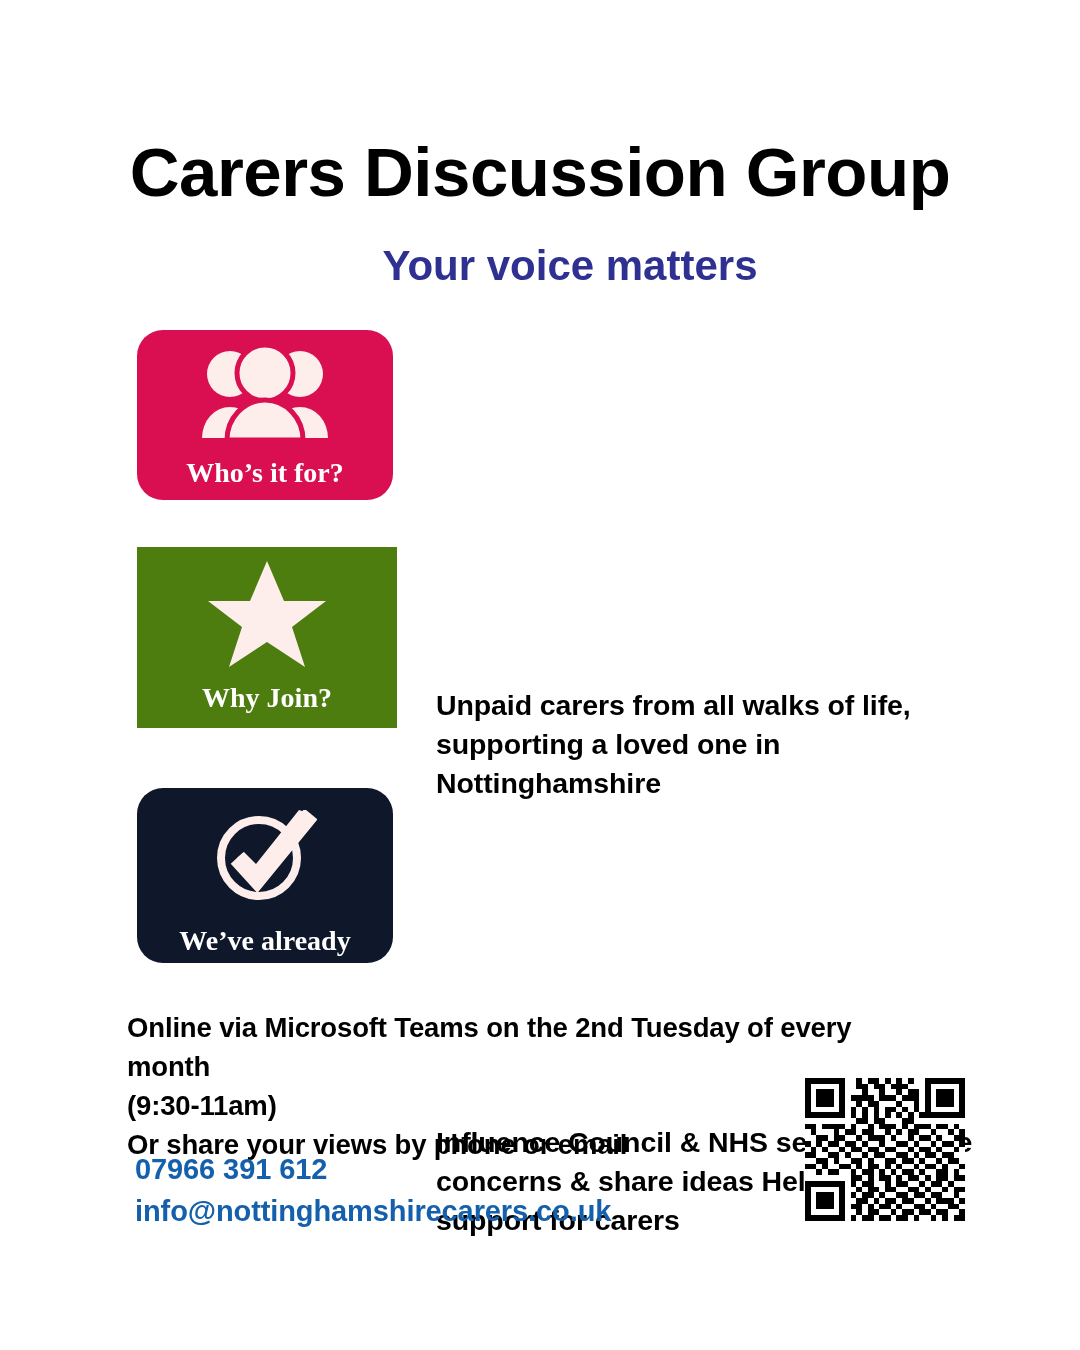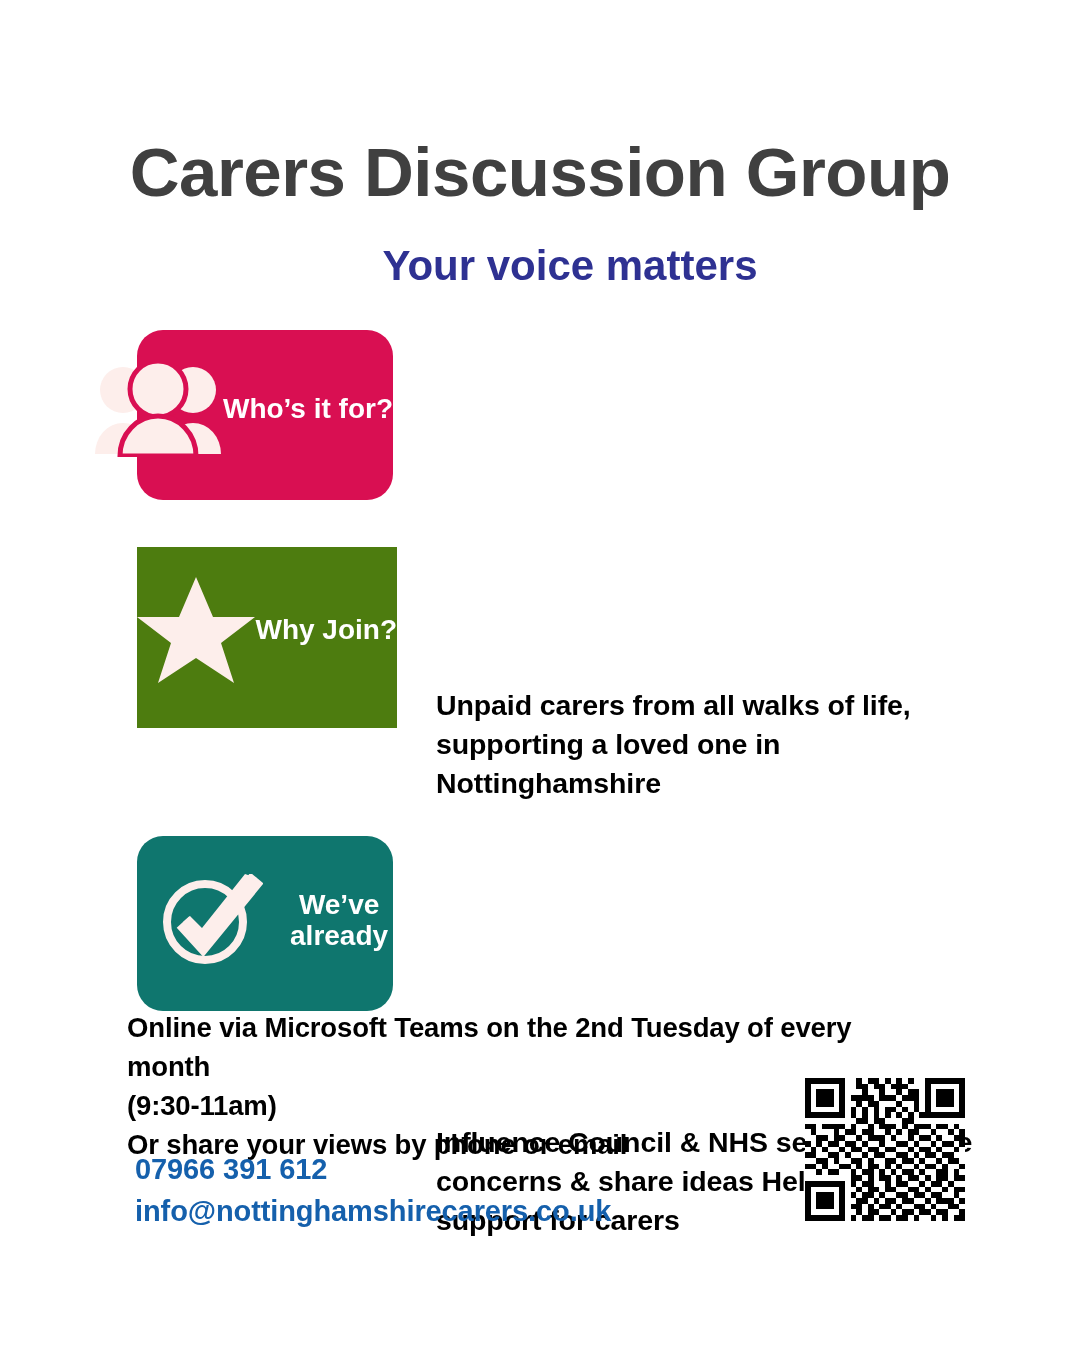--- a/index.html
+++ b/index.html
@@ -26,21 +26,21 @@
   .header {
     position: absolute;
     left: 0;
     top: 138px;
     width: 1080px;
     text-align: center;
   }
   .title {
     font-size: 69px;
     font-weight: 700;
-    color: #404040;
+    color: #000000;
     letter-spacing: -0.5px;
     line-height: 1.0;
     margin: 0;
     white-space: nowrap;
   }
   .subtitle {
     font-size: 42px;
     font-weight: 700;
     color: #2e3192;
     line-height: 1.0;
@@ -58,46 +58,46 @@
   }
   #section-who  { top: 330px; }
   #section-why  { top: 547px; }
   #section-diff { top: 788px; }
 
   .card {
     position: absolute;
     left: 137px;
     color: #ffffff;
     display: flex;
-    flex-direction: row;
+    flex-direction: column;
     align-items: center;
     justify-content: flex-end;
     box-sizing: border-box;
+    font-family: Liberation Serif, serif;
   }
   .card-who {
     width: 256px;
     height: 170px;
     background: #d90f52;
     border-radius: 26px;
     padding-bottom: 12px;
   }
   .card-why {
     width: 260px;
     height: 181px;
     background: #4d7c0f;
     border-radius: 0;
     padding-bottom: 15px;
   }
   .card-diff {
     width: 256px;
     height: 175px;
-    background: #0f766e;
+    background: #0f172a;
     border-radius: 26px;
     padding-bottom: 7px;
-    margin-top: 48px;
   }
 
   .card-icon {
     flex: 1 1 auto;
     display: flex;
     align-items: center;
     justify-content: center;
     width: 100%;
   }
   .card-label {

